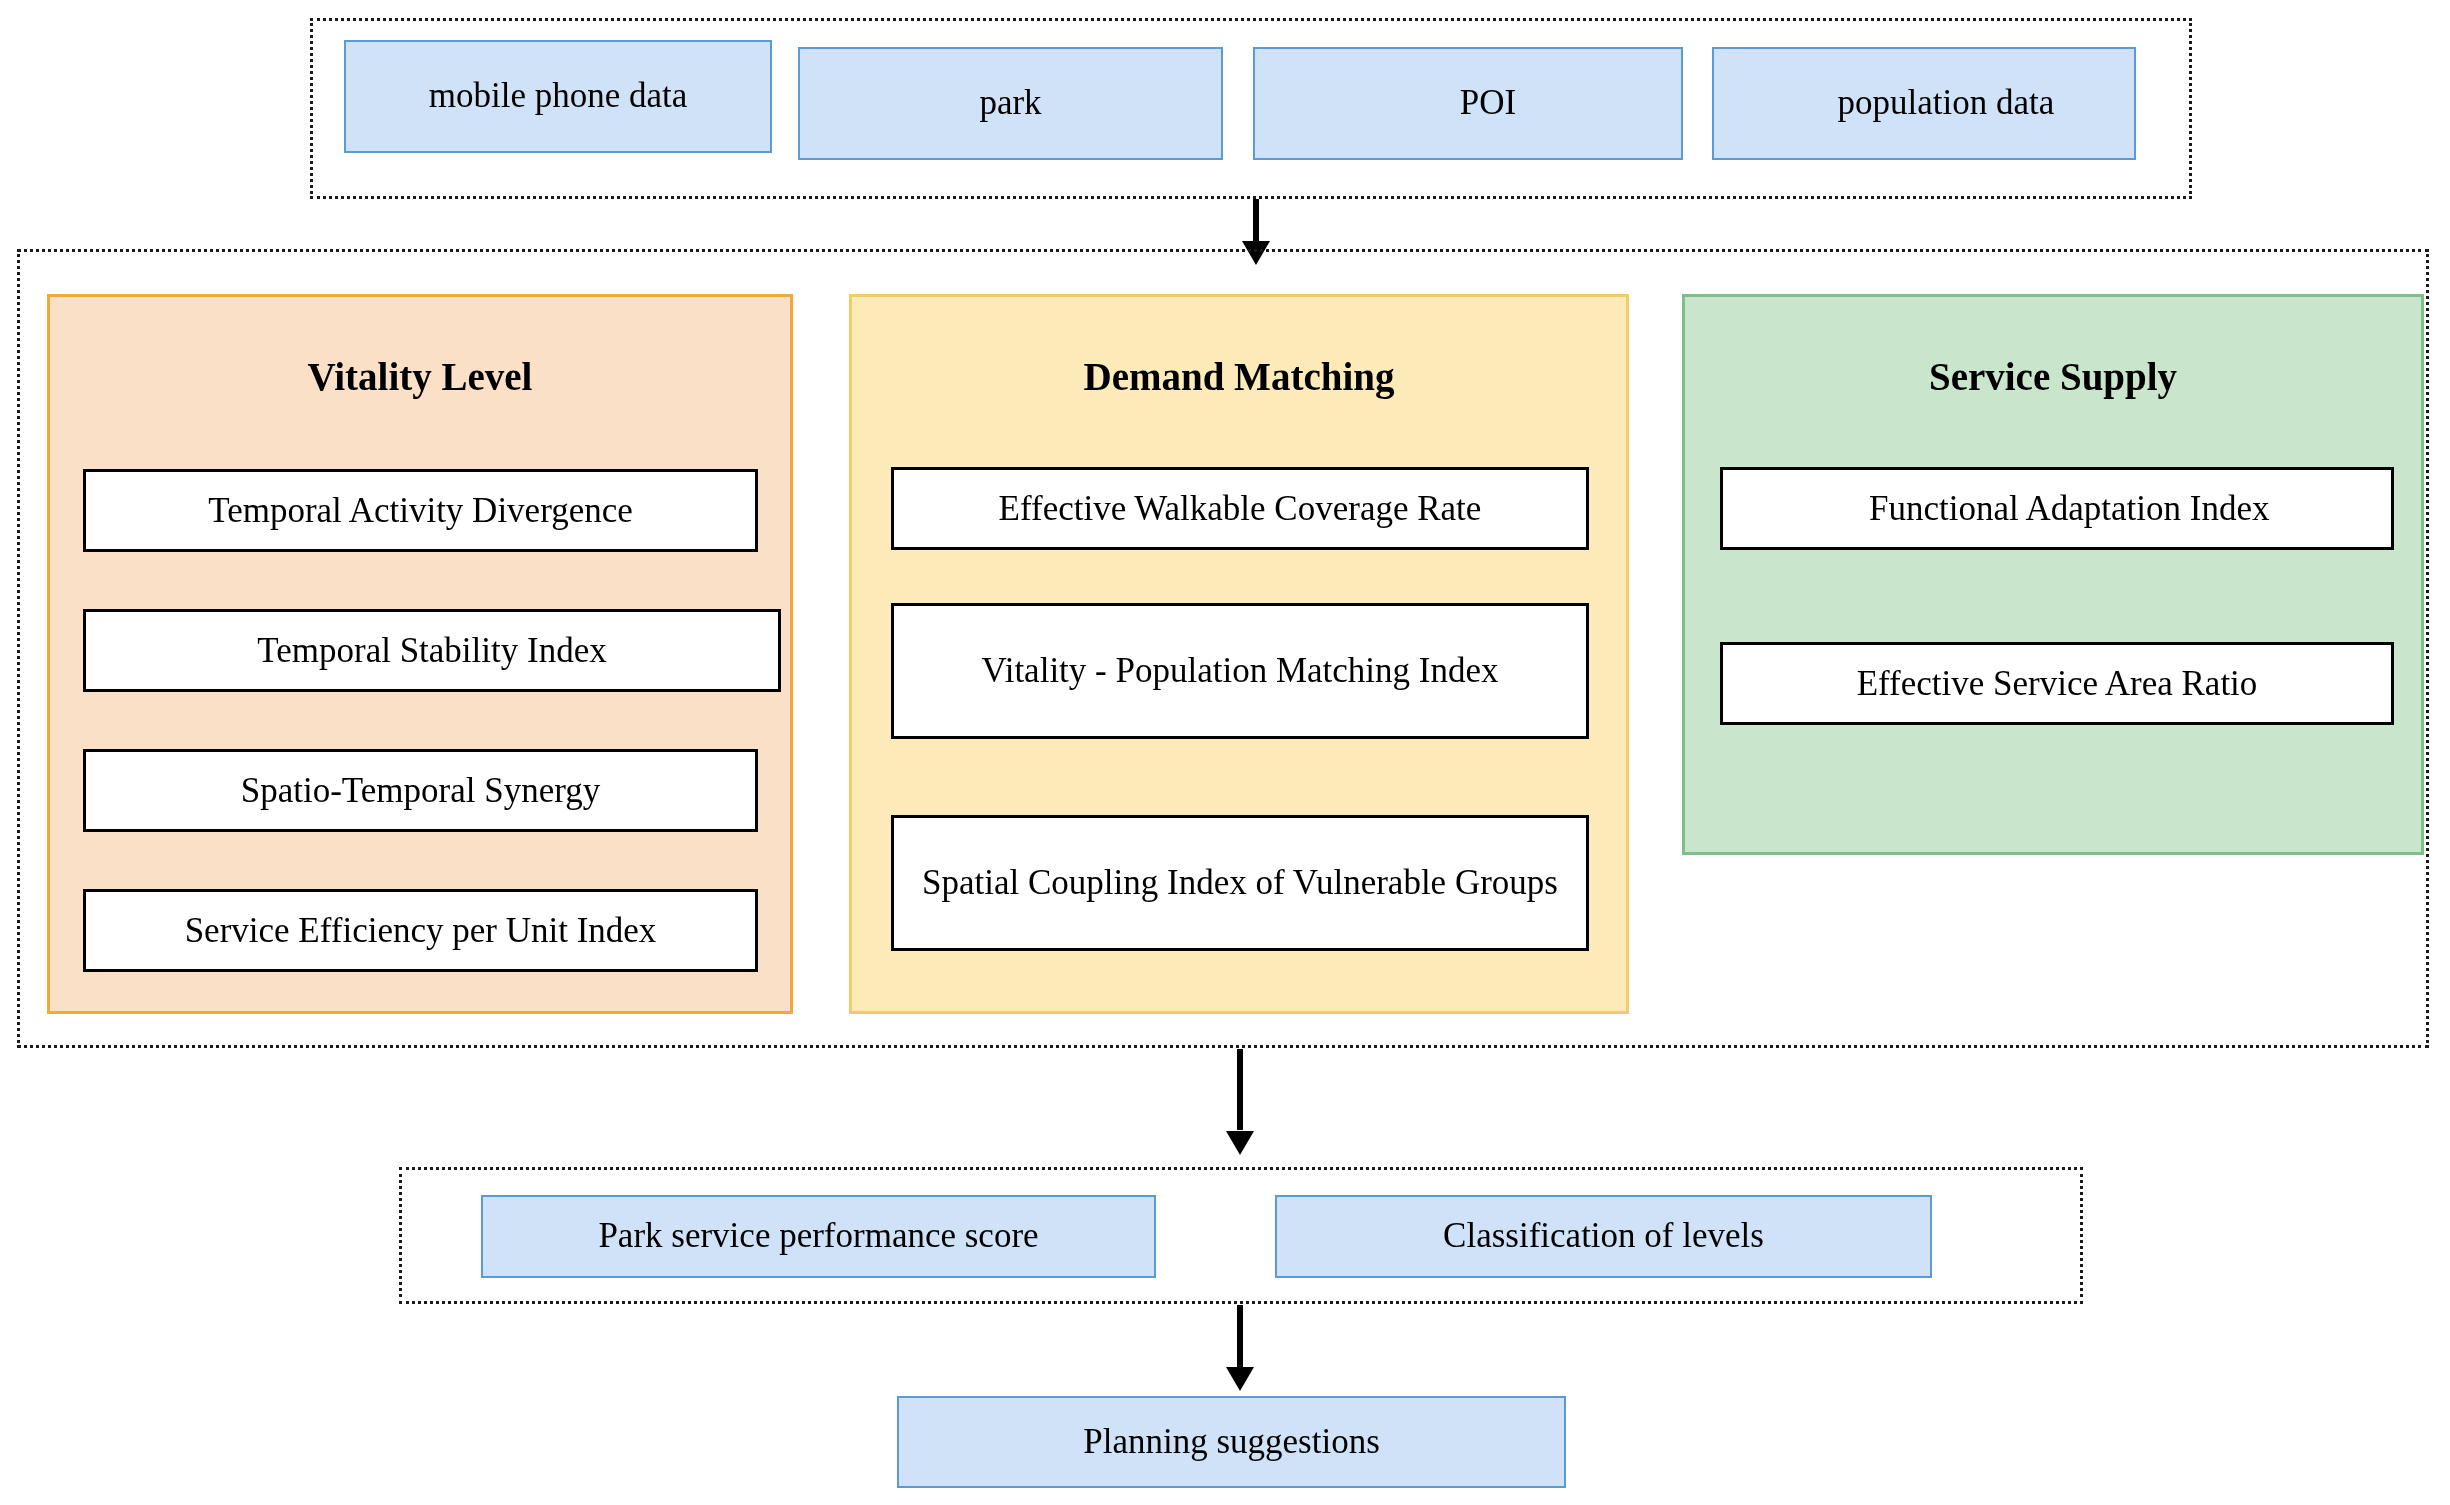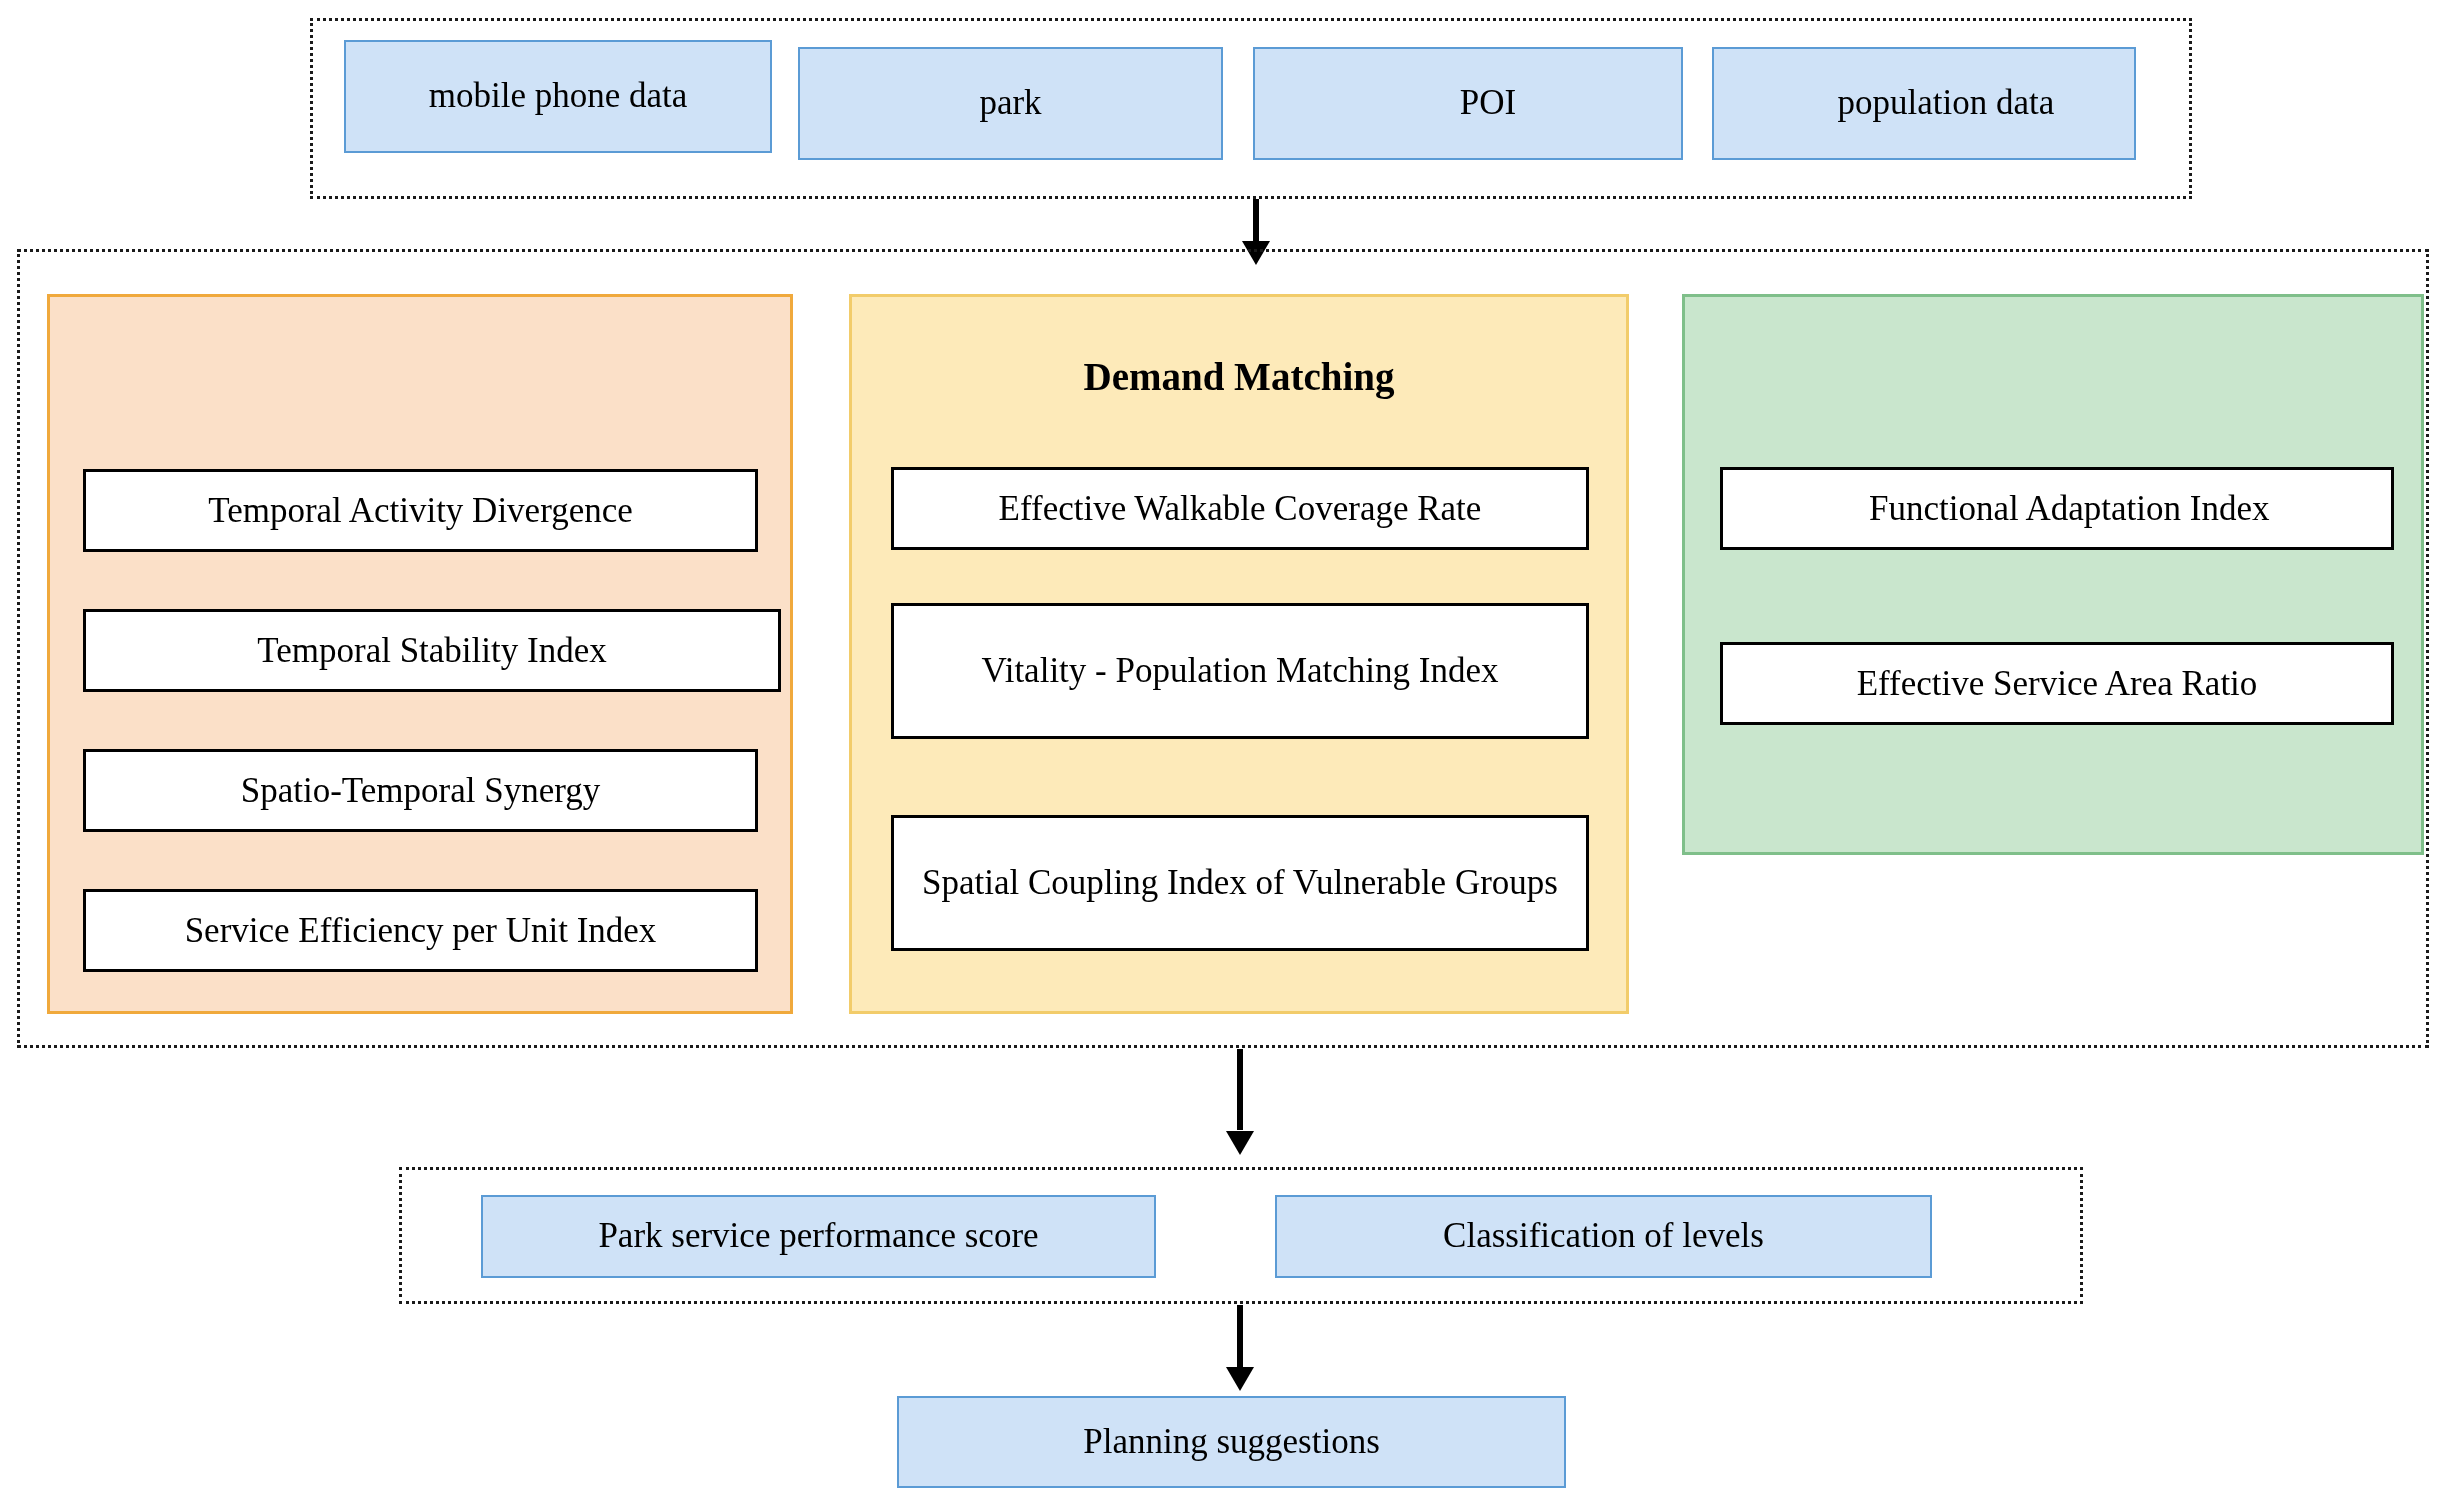--- a/index.html
+++ b/index.html
@@ -127,20 +127,21 @@
   <div class="arrow" style="left:1222px; top:199px; width:68px; height:66px;">
     <div class="shaft" style="height:44px;"></div>
     <div class="head"></div>
   </div>
 
   <div class="dotted-group" style="left:16.6px; top:249px; width:2412px; height:799px;">
   </div>
 
   <div class="pillar pillar-vitality" style="left:47px; top:294px; width:746px; height:720px;">
   </div>
+  <div class="pillar-title" style="left:47px; top:354px; width:746px;">Vitality Level</div>
 
   <div class="white-box" style="left:83px; top:469px; width:675px; height:83px;">
     <span>Temporal Activity Divergence</span>
   </div>
   <div class="white-box" style="left:83px; top:609px; width:698px; height:83px;">
     <span>Temporal Stability Index</span>
   </div>
   <div class="white-box" style="left:83px; top:749px; width:675px; height:83px;">
     <span>Spatio-Temporal Synergy</span>
   </div>
@@ -157,20 +158,21 @@
   </div>
   <div class="white-box" style="left:891px; top:603px; width:698px; height:136px;">
     <span>Vitality - Population Matching Index</span>
   </div>
   <div class="white-box" style="left:891px; top:815px; width:698px; height:136px;">
     <span>Spatial Coupling Index of Vulnerable Groups</span>
   </div>
 
   <div class="pillar pillar-supply" style="left:1682px; top:294px; width:742px; height:561px;">
   </div>
+  <div class="pillar-title" style="left:1682px; top:354px; width:742px;">Service Supply</div>
 
   <div class="white-box" style="left:1720px; top:467px; width:674px; height:83px;padding-left:32px;">
     <span>Functional Adaptation Index</span>
   </div>
   <div class="white-box" style="left:1720px; top:642px; width:674px; height:83px;">
     <span>Effective Service Area Ratio</span>
   </div>
 
   <div class="arrow" style="left:1206px; top:1049px; width:68px; height:106px;">
     <div class="shaft" style="height:81px;"></div>

